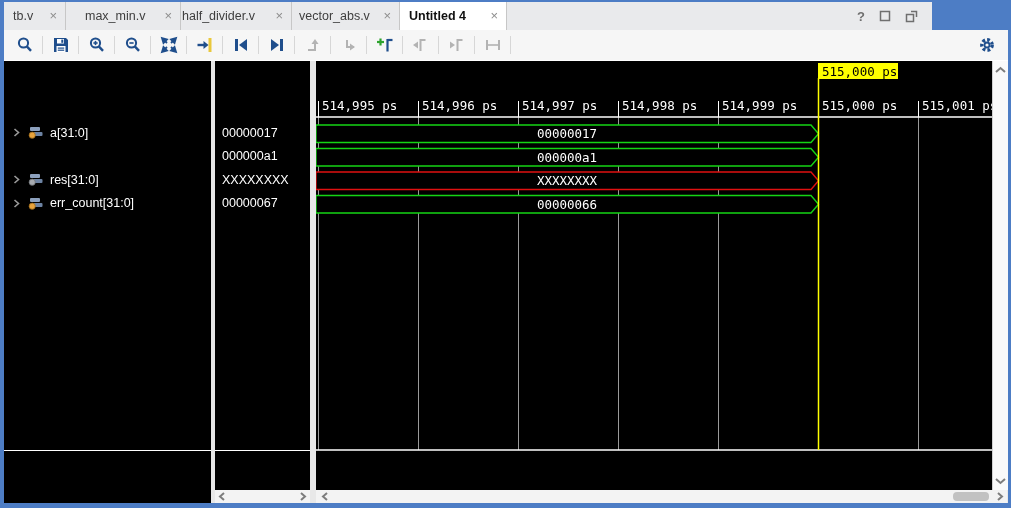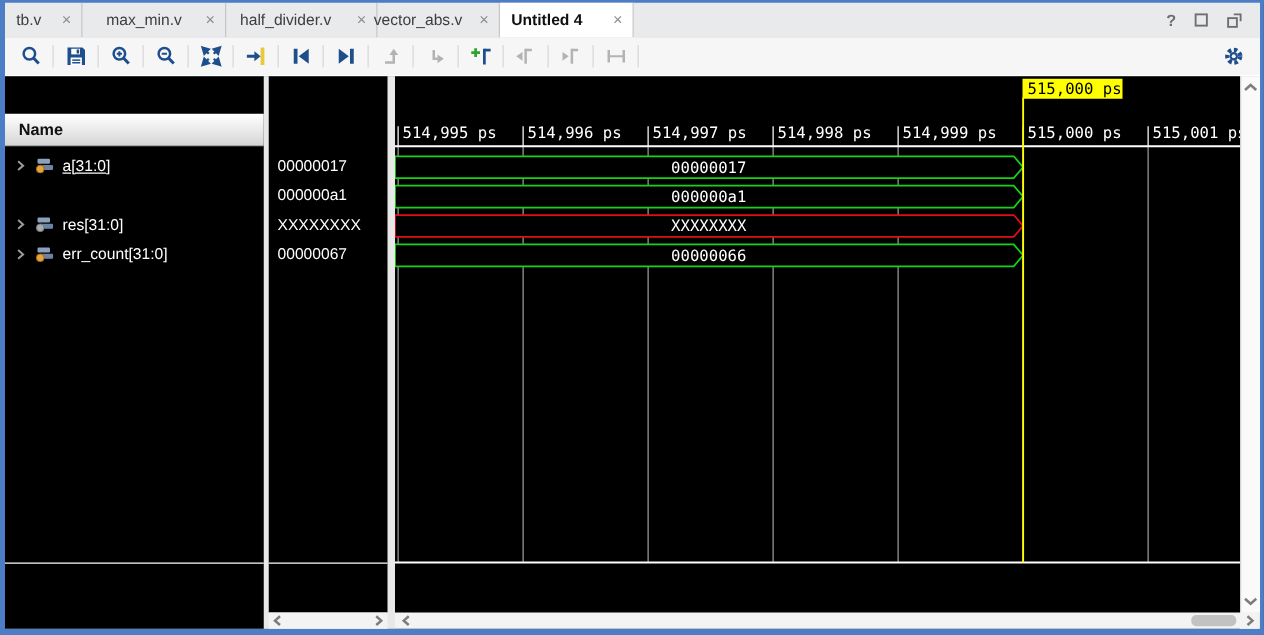--- a/index.html
+++ b/index.html
@@ -1,20 +1,20 @@
 <!DOCTYPE html>
 <html><head>
 <meta charset="utf-8">
 <style>
   html,body{margin:0;padding:0;}
   body{width:1011px;height:508px;position:relative;font-family:"Liberation Sans",sans-serif;
        background:#4d7dc5;overflow:hidden;}
   .abs{position:absolute;}
   
-  #tabbar{left:4px;top:2px;width:1004px;height:28px;background:#e9eaec;border-bottom:1px solid #d2d2d2;}
+  #tabbar{left:4px;top:2px;width:928px;height:28px;background:#e9eaec;border-bottom:1px solid #d2d2d2;}
   .tab{position:absolute;top:0;height:28px;border-right:1px solid #c7c7c7;box-sizing:border-box;cursor:default;}
   .tab .tlabel{position:absolute;left:9px;top:0;line-height:28px;font-size:12.5px;color:#3e3e3e;white-space:nowrap;}
   .tab .tclose{position:absolute;right:8px;top:0;line-height:28px;font-size:13px;color:#8d8d8d;}
   .tab.active{background:#ffffff;}
   .tab.active .tlabel{color:#101010;font-weight:bold;}
   #winctrls{position:absolute;right:14px;top:0;height:28px;display:flex;align-items:center;gap:14px;color:#6f6f6f;}
   
   #toolbar{left:4px;top:30px;width:1004px;height:30px;background:#f6f6f6;display:flex;align-items:center;padding-left:6px;box-sizing:border-box;}
   .tbtn{width:29px;height:26px;display:flex;align-items:center;justify-content:center;}
   .tsep{width:1px;height:18px;background:#d7d7d7;margin:0 3px;}
@@ -52,21 +52,21 @@
 
 <div id="tabbar" class="abs">
   <div class="tab" style="left:0;width:62px;">
     <span class="tlabel">tb.v</span>
     <span class="tclose">×</span>
   </div>
   <div class="tab" style="left:72px;width:105px;">
     <span class="tlabel">max_min.v</span>
     <span class="tclose">×</span>
   </div>
-  <div class="tab" style="left:179px;width:119px;">
+  <div class="tab" style="left:169px;width:119px;">
     <span class="tlabel">half_divider.v</span>
     <span class="tclose">×</span>
   </div>
   <div class="tab" style="left:286px;width:110px;">
     <span class="tlabel">vector_abs.v</span>
     <span class="tclose">×</span>
   </div>
   <div class="tab active" style="left:396px;width:107px;padding-left:32px;">
     <span class="tlabel">Untitled 4</span>
     <span class="tclose">×</span>
@@ -209,23 +209,22 @@
       <circle cx="9" cy="9" r="5.2" fill="none" stroke="#1f4e8c" stroke-width="3.4" stroke-dasharray="2.7 2.1"></circle>
       <circle cx="9" cy="9" r="3.4" fill="#1f4e8c"></circle>
       <circle cx="9" cy="9" r="1.6" fill="#f6f6f6"></circle>
     </svg>
 </div>
 <div id="topline" class="abs"></div>
 
 <div id="content-bg" class="abs"></div>
 
 <div id="name-panel" class="abs panel">
-  <div class="colheader">Name</div>
-
-  <div class="sigrow" style="top:60px;text-decoration:underline;">
+
+  <div class="sigrow" style="top:60px;">
     <svg width="9" height="9">
         <polyline points="2.5,1 6.5,4.5 2.5,8" fill="none" stroke="#9a9a9a" stroke-width="1.6"></polyline>
       </svg>
     <svg width="15" height="13">
         <rect x="2" y="1" width="10" height="4" rx="1" fill="#8ca0bd"></rect>
         <rect x="4.5" y="6" width="10" height="4" rx="1" fill="#6d83a3"></rect>
         <circle cx="4.2" cy="9.2" r="3.1" fill="#e8a33d" stroke="#9a6a1a" stroke-width="0.8"></circle>
       </svg>
     <span>a[31:0]</span>
   </div>

